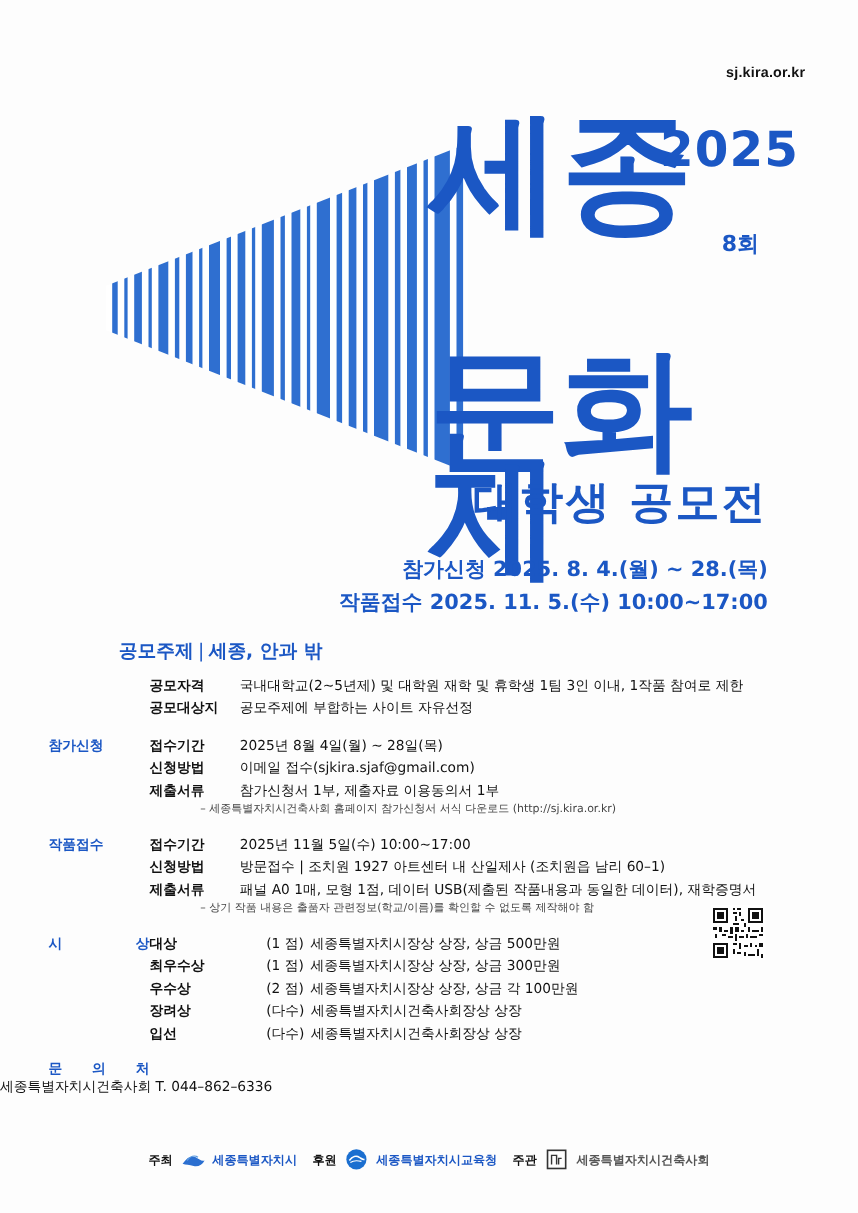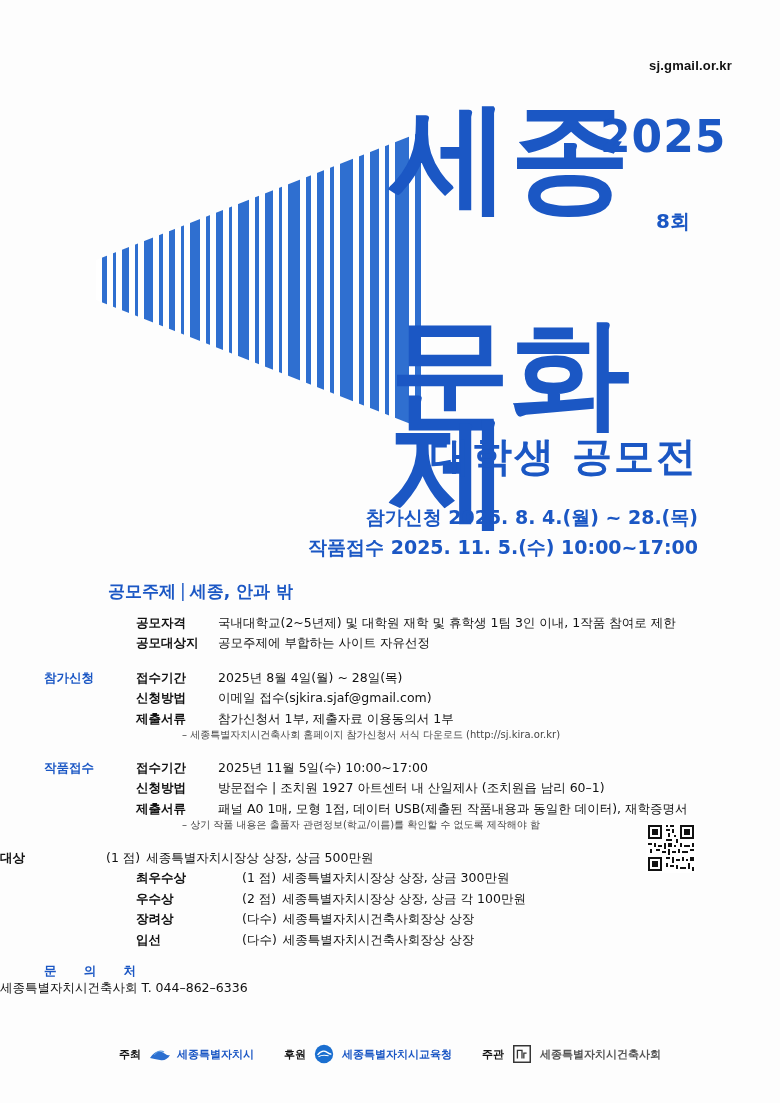--- a/index.html
+++ b/index.html
@@ -191,21 +191,21 @@
 
   
   .footer {
     position: absolute;
     left: 0;
     bottom: 38px;
     width: 780px;
     display: flex;
     justify-content: center;
     align-items: center;
-    gap: 30px;
+    gap: 14px;
     font-size: 11px;
     font-family: Liberation Serif, serif;
   }
   .foot-group {
     display: flex;
     align-items: center;
     gap: 7px;
   }
   .foot-role {
     font-weight: bold;
@@ -230,21 +230,21 @@
     font-family: "DejaVu Sans", sans-serif;
     margin-top: 14px;
     flex-direction: column;
   }
 </style>
 </head>
 <body>
 
 <div class="poster">
 
-  <div class="site-url">sj.gmail.or.kr</div>
+  <div class="site-url">sj.kira.or.kr</div>
 
   <svg class="barcode" viewBox="0 0 330 300" preserveAspectRatio="none">
     <defs>
       <clipPath id="wedge">
         <polygon points="330,0 330,300 0,170 0,130"></polygon>
       </clipPath>
     </defs>
     <g clip-path="url(#wedge)">
       <rect x="0" y="0" width="330" height="300" fill="#ffffff"></rect>
       <g fill="#2f6fd0">
@@ -395,20 +395,21 @@
     <div class="row">
       <div class="grp-label empty">&nbsp;</div>
       <div class="item-label">제출서류</div>
       <div class="item-value">패널 A0 1매, 모형 1점, 데이터 USB(제출된 작품내용과 동일한 데이터), 재학증명서</div>
     </div>
     <div class="note">– 상기 작품 내용은 출품자 관련정보(학교/이름)를 확인할 수 없도록 제작해야 함</div>
 
     <div class="grp-gap"></div>
 
     <div class="row">
+      <div class="grp-label">시 상</div>
       <div class="award-label">대상</div>
       <div class="item-value" style="margin-right:6px;">(1 점)</div>
       <div class="item-value">세종특별자치시장상 상장, 상금 500만원</div>
     </div>
     <div class="row">
       <div class="grp-label empty">&nbsp;</div>
       <div class="award-label">최우수상</div>
       <div class="item-value" style="margin-right:6px;">(1 점)</div>
       <div class="item-value">세종특별자치시장상 상장, 상금 300만원</div>
     </div>

